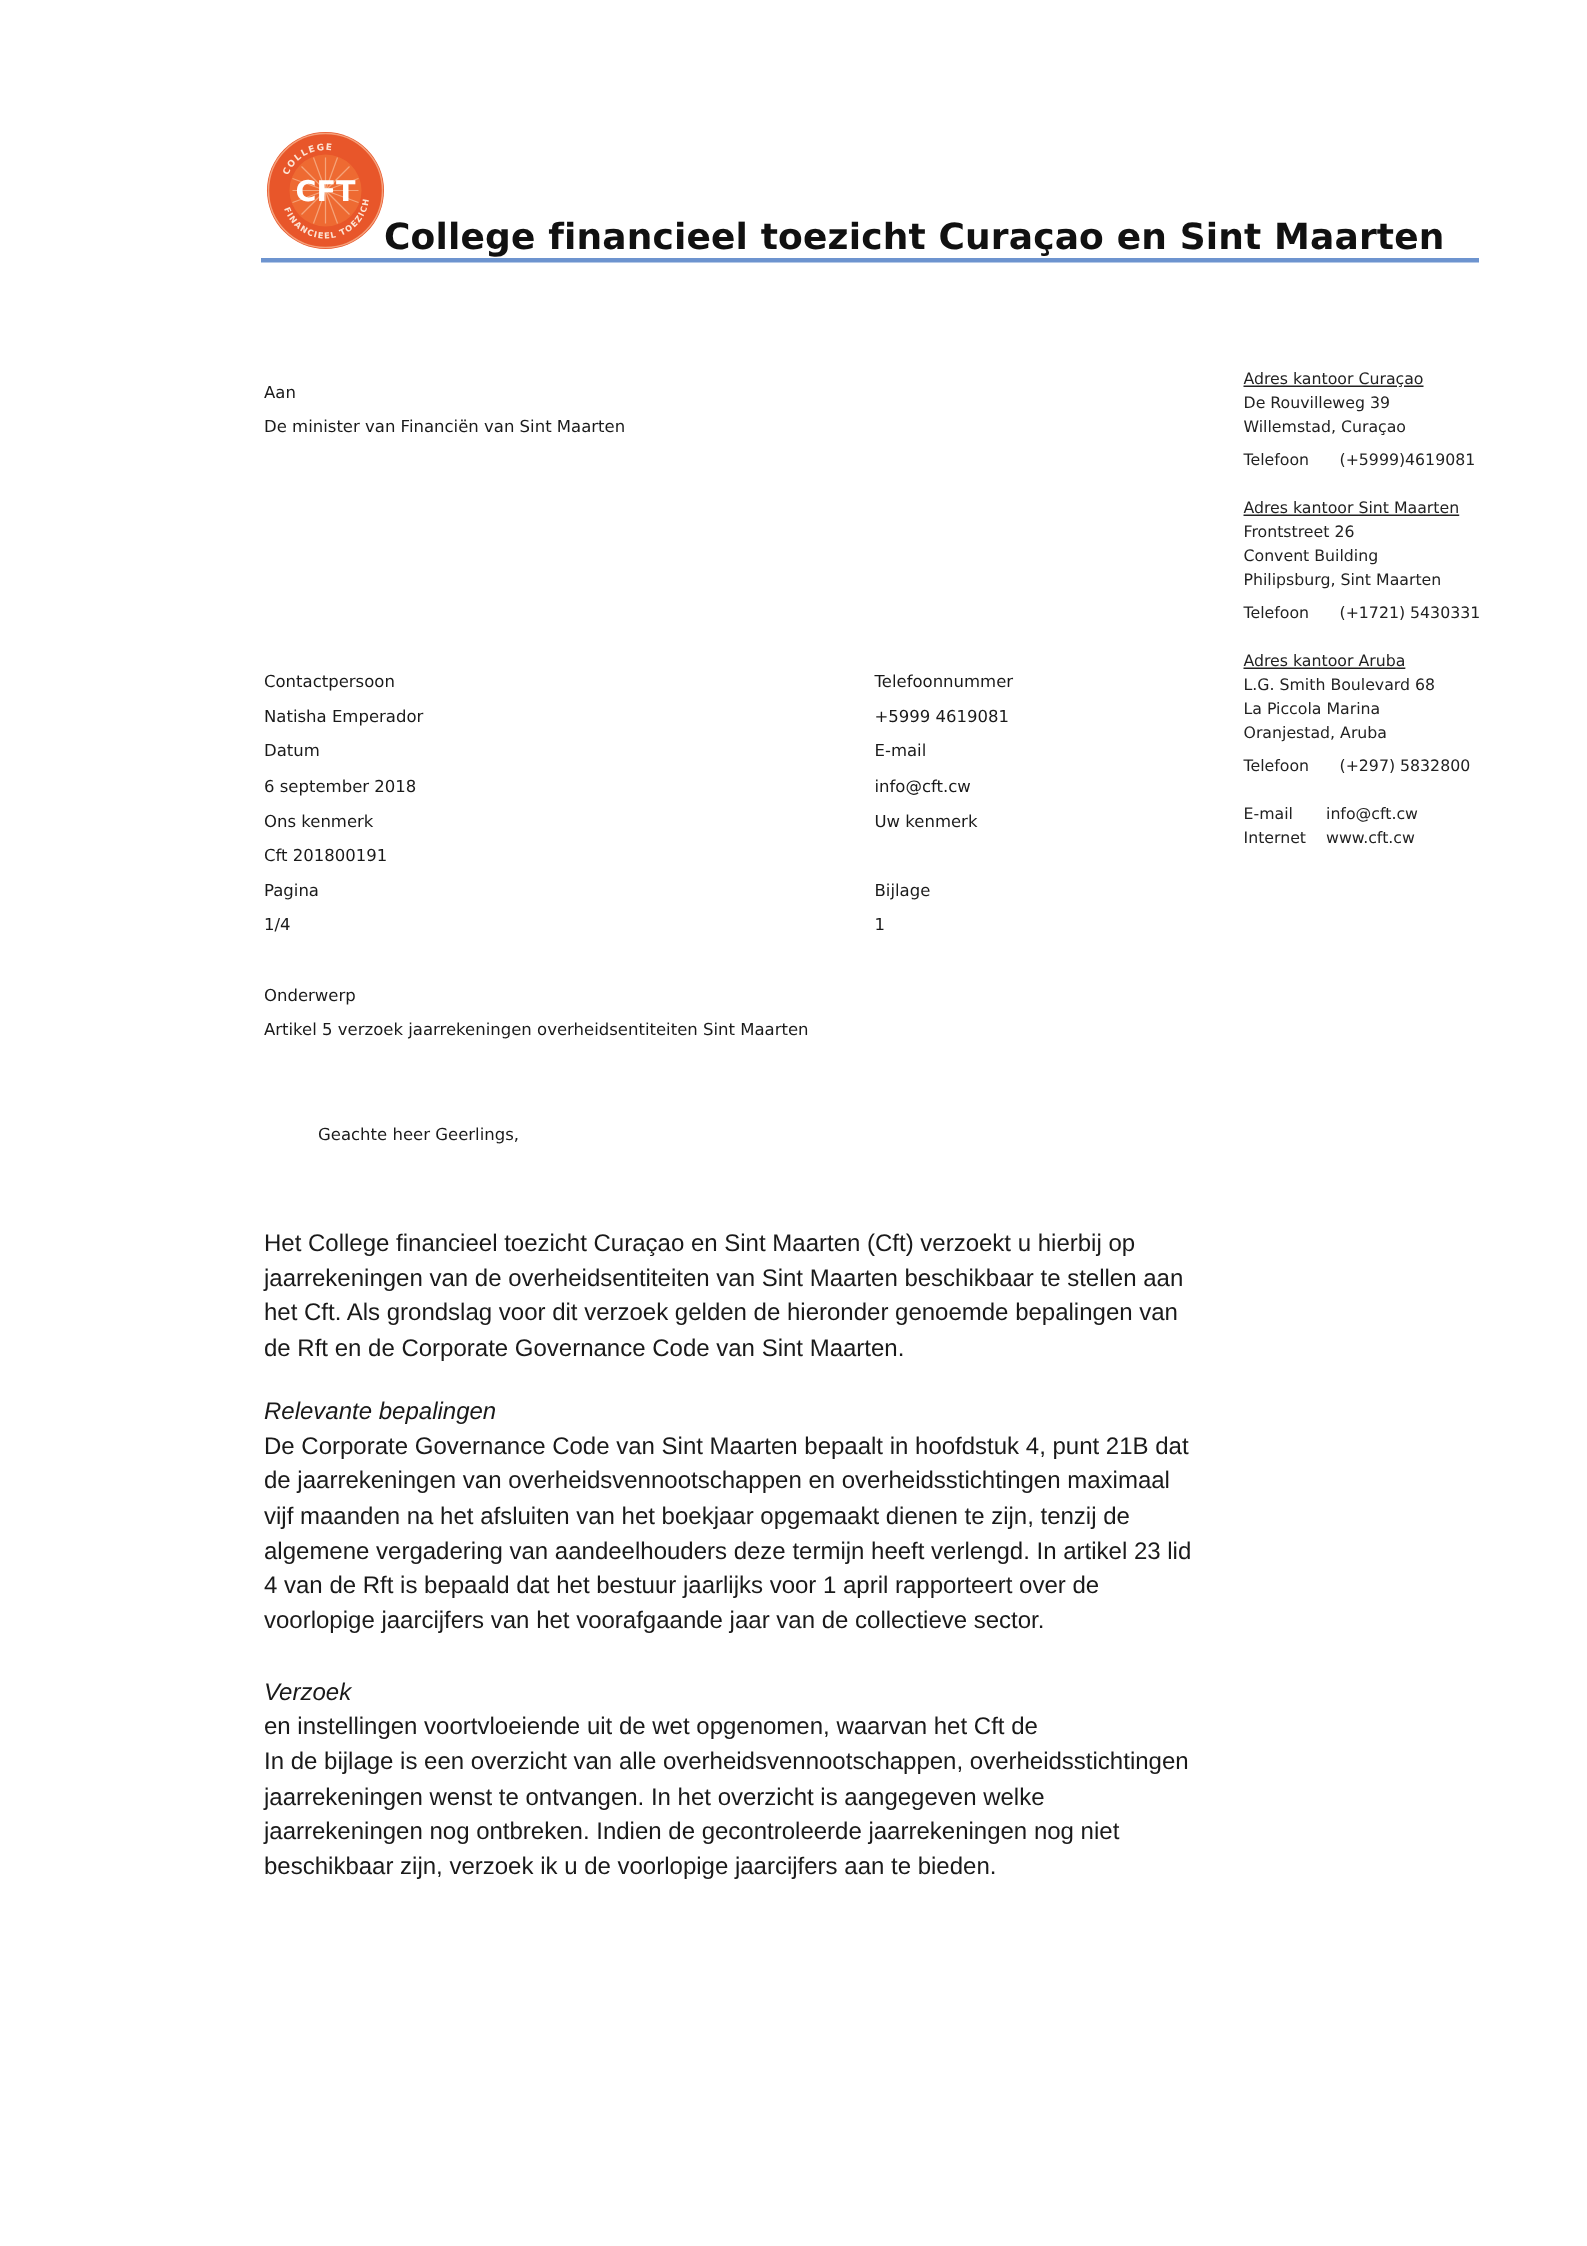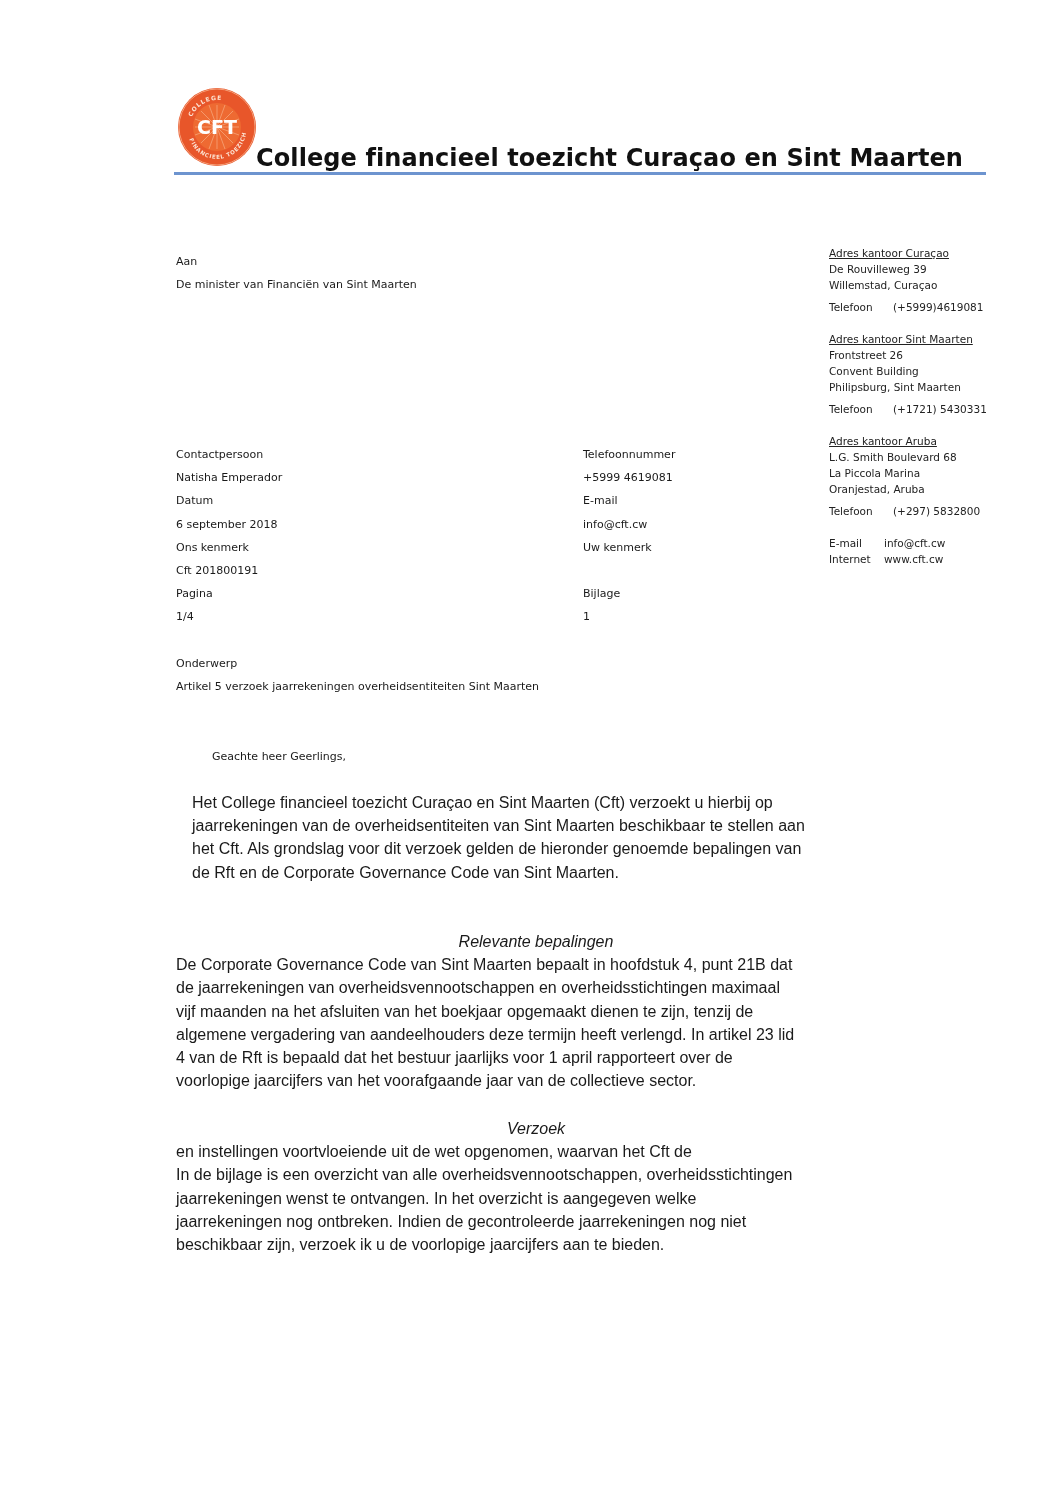--- a/index.html
+++ b/index.html
@@ -12,24 +12,24 @@
   .rule { left: 174px; top: 172px; width: 812px; height: 3px; background: #6d94cf; }
   .body-text { font-size: 11px; line-height: 23.2px; }
   .addressee { left: 176px; top: 250px; }
   .line { display: block; white-space: nowrap; }
   .meta-left { left: 176px; top: 443px; }
   .meta-right { left: 583px; top: 443px; }
   .subject { left: 176px; top: 652px; }
   .salutation { left: 176px; top: 745px; margin-left: 36px; }
   .para { left: 176px; width: 720px; font-family: "Liberation Sans", sans-serif;
           font-size: 16px; line-height: 23.2px; font-stretch: condensed; }
-  .para1 { top: 791px; margin-left: 16px; }
+  .para1 { top: 818px; }
   .para2 { top: 930px; }
   .para3 { top: 1117px; }
-  .italic { font-style: italic; text-align: center; }
+  .italic { font-style: italic; }
   .sidebar { left: 829px; top: 245px; font-size: 10.5px; line-height: 16px; color: #222; }
   .sb-head { text-decoration: underline; }
   .sb-gap { height: 6px; }
   .sb-gapbig { height: 16px; }
   .tel-label { display: inline-block; width: 64px; }
   .mail-label { display: inline-block; width: 55px; }
 </style>
 </head>
 <body>
 

